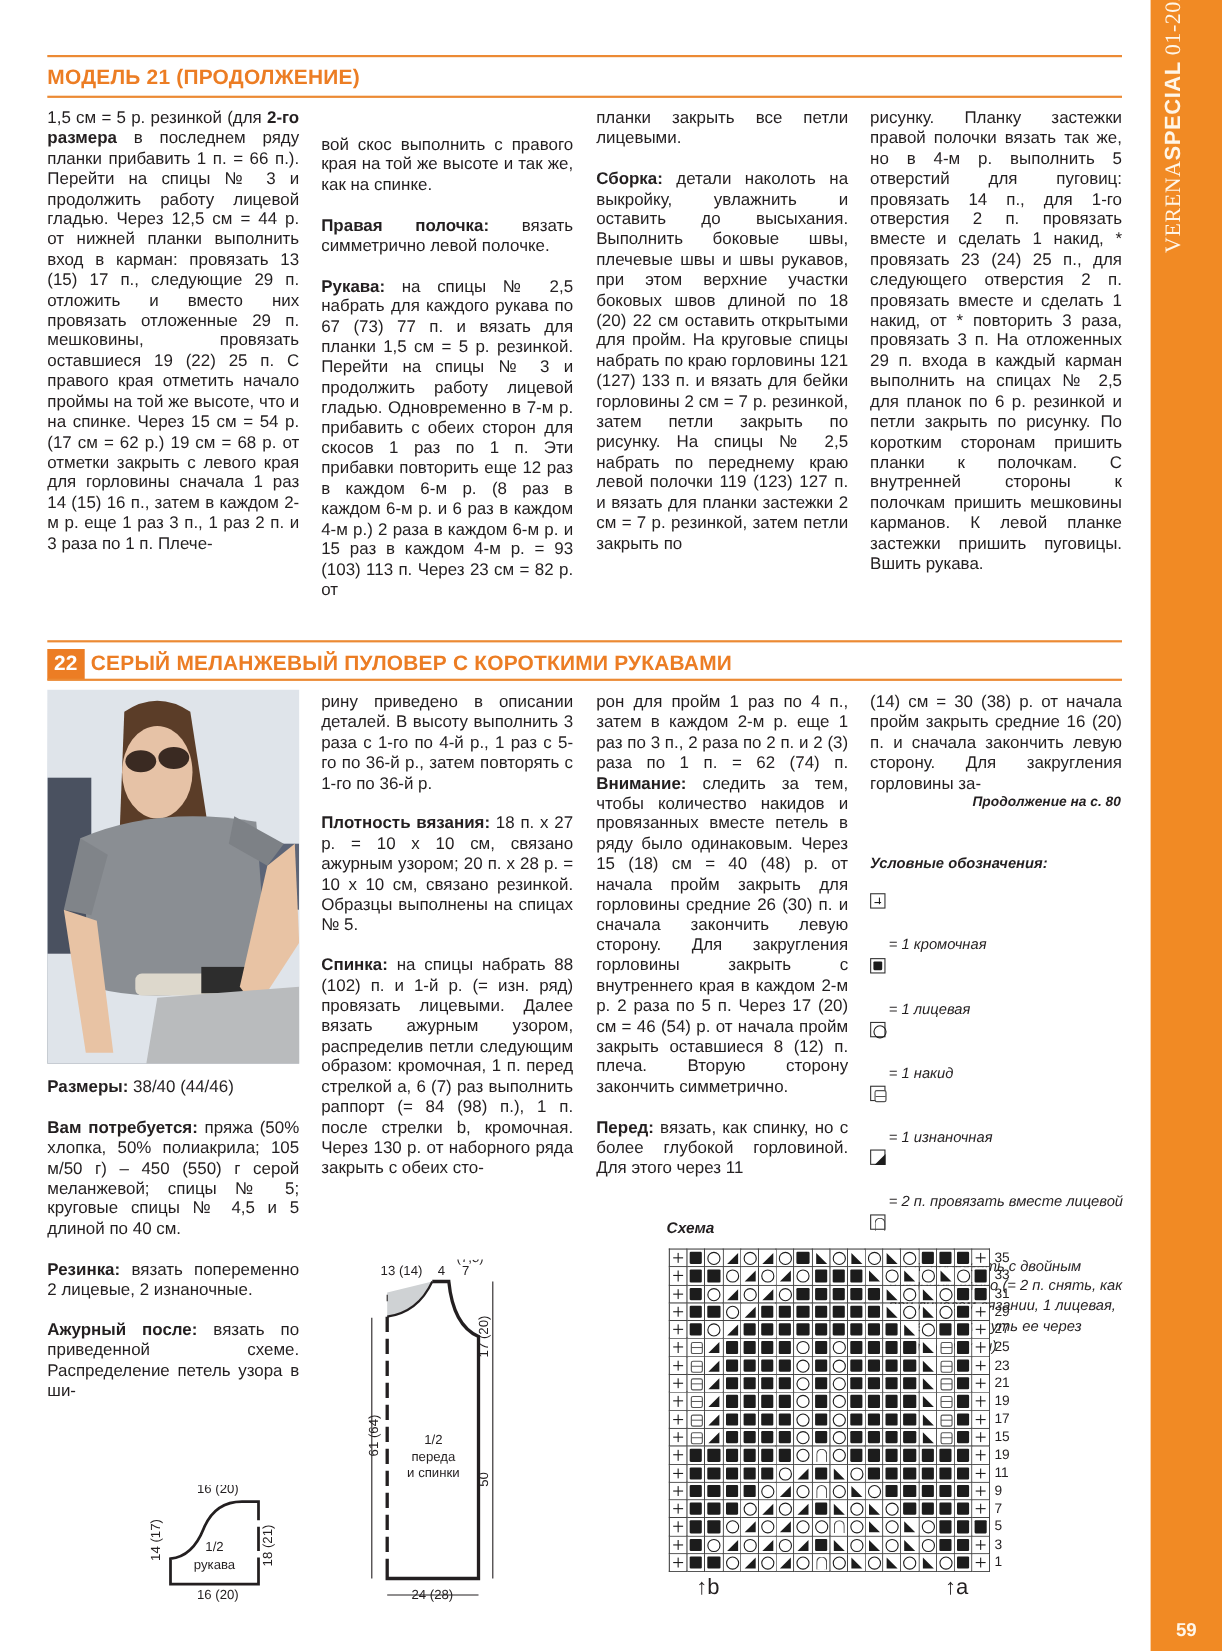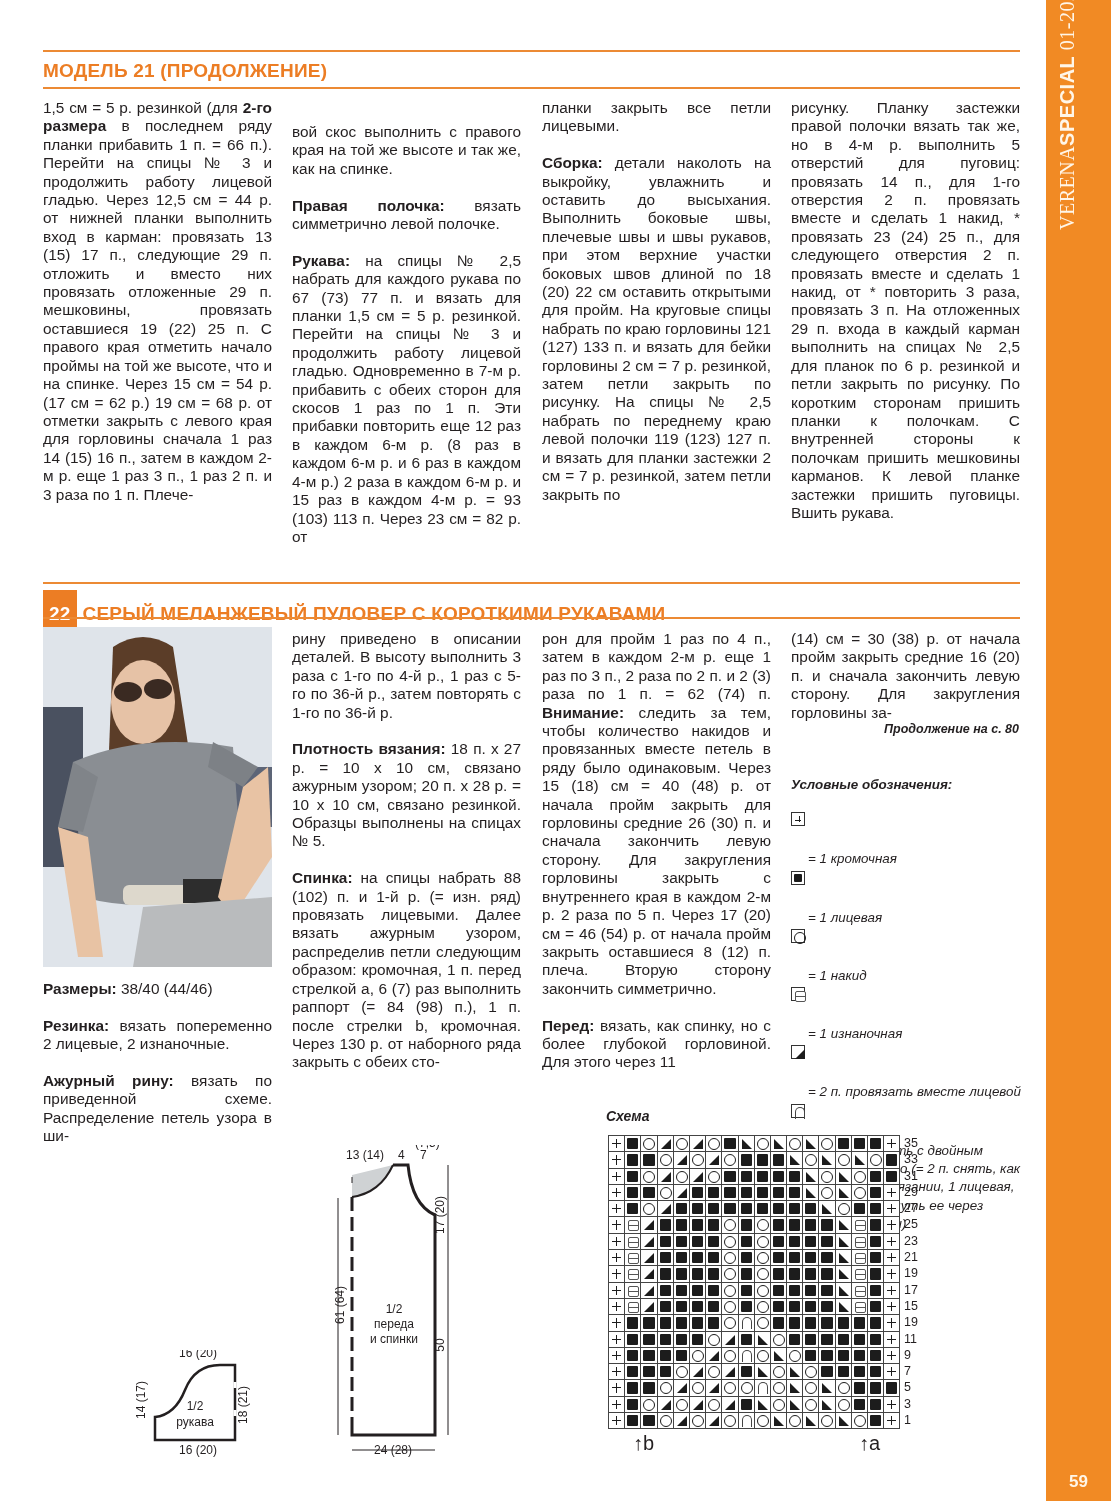--- a/index.html
+++ b/index.html
@@ -8,21 +8,21 @@
 
   .side-band { position: absolute; left: 1046px; top: 0; width: 65px; height: 1501px; background: #f18a24; }
   .side-band .brand { position: absolute; left: 10px; top: 230px; transform-origin: 0 0; transform: rotate(-90deg);
     white-space: nowrap; color: #fff6e8; font-family: "Liberation Serif", serif; font-size: 20px; letter-spacing: 0.5px; }
   .side-band .brand b { font-family: "Liberation Sans Narrow", "Liberation Sans", sans-serif; font-weight: bold; }
   .side-band .page-num { position: absolute; left: 0; width: 65px; top: 1436px; text-align: center; color: #fff6e8;
     font-weight: bold; font-size: 17px; margin-top: 36px; }
 
   .rule { position: absolute; left: 43px; width: 977px; height: 2px; background: #ec8a34; }
   .section-title { position: absolute; left: 43px; color: #ec7d24; font-weight: bold; font-size: 19px; letter-spacing: 0.2px; }
-  .num-badge { display: inline-block; background: #ec7d24; color: #fff; padding: 13px 6px; margin-right: 6px; }
+  .num-badge { display: inline-block; background: #ec7d24; color: #fff; padding: 3px 6px; margin-right: 6px; }
 
   .col { position: absolute; font-size: 15.4px; line-height: 18.4px; text-align: justify; hyphens: manual; }
   .col p { margin-bottom: 18.4px; }
   .col p:last-child { margin-bottom: 0; }
   .col b { font-weight: bold; }
 
   .photo { position: absolute; left: 43px; top: 627px; width: 229px; height: 340px; overflow: hidden;
     background: linear-gradient(180deg, #e8ecf2 0%, #cfd6de 40%, #9aa2ab 100%); }
 
   .legend { position: absolute; left: 791px; top: 776px; width: 240px; font-style: italic; font-size: 13.4px; line-height: 18.3px;
@@ -104,22 +104,23 @@
     <rect x="80" y="258" width="100" height="20" rx="6" fill="#ddd8cc"></rect>
     <rect x="140" y="252" width="40" height="24" fill="#2d2d2d"></rect>
     <path d="M15 200 L35 330 L60 330 L45 210 Z" fill="#e8c3a4"></path>
     <path d="M200 160 L225 140 L229 230 L190 290 L175 270 Z" fill="#e8c3a4"></path>
     <path d="M100 280 L229 270 L229 340 L90 340 Z" fill="#b9bbbd"></path>
   </svg>
 </div>
 
 <div class="col" style="left:43px; top:980px; width:229px;">
   <p><b>Размеры:</b><span> 38/40 (44/46)</span></p>
+  <p><b>Вам потребуется:</b><span> пряжа (50% хлопка, 50% полиакрила; 105 м/50 г) – 450 (550) г серой меланжевой; спицы № 5; круговые спицы № 4,5 и 5 длиной по 40 см.</span></p>
   <p><b>Резинка:</b><span> вязать попеременно 2 лицевые, 2 изнаночные.</span></p>
-  <p><b>Ажурный рину:</b><span> вязать по приведенной схеме. Распределение петель узора в ши-</span></p>
+  <p><b>Ажурный после:</b><span> вязать по приведенной схеме. Распределение петель узора в ши-</span></p>
 </div>
 
 <div class="col" style="left:292px; top:630px; width:229px;">
   <p>рину приведено в описании деталей. В высоту выполнить 3 раза с 1-го по 4-й р., 1 раз с 5-го по 36-й р., затем повторять с 1-го по 36-й р.</p>
   <p><b>Плотность вязания:</b><span> 18 п. х 27 р. = 10 х 10 см, связано ажурным узором; 20 п. х 28 р. = 10 х 10 см, связано резинкой. Образцы выполнены на спицах № 5.</span></p>
   <p><b>Спинка:</b><span> на спицы набрать 88 (102) п. и 1-й р. (= изн. ряд) провязать лицевыми. Далее вязать ажурным узором, распределив петли следующим образом: кромочная, 1 п. перед стрелкой a, 6 (7) раз выполнить раппорт (= 84 (98) п.), 1 п. после стрелки b, кромочная. Через 130 р. от наборного ряда закрыть с обеих сто-</span></p>
 </div>
 
 <div class="col" style="left:542px; top:630px; width:229px;">
   <p><span>рон для пройм 1 раз по 4 п., затем в каждом 2-м р. еще 1 раз по 3 п., 2 раза по 2 п. и 2 (3) раза по 1 п. = 62 (74) п. </span><b>Внимание:</b><span> следить за тем, чтобы количество накидов и провязанных вместе петель в ряду было одинаковым. Через 15 (18) см = 40 (48) р. от начала пройм закрыть для горловины средние 26 (30) п. и сначала закончить левую сторону. Для закругления горловины закрыть с внутреннего края в каждом 2-м р. 2 раза по 5 п. Через 17 (20) см = 46 (54) р. от начала пройм закрыть оставшиеся 8 (12) п. плеча. Вторую сторону закончить симметрично.</span></p>

